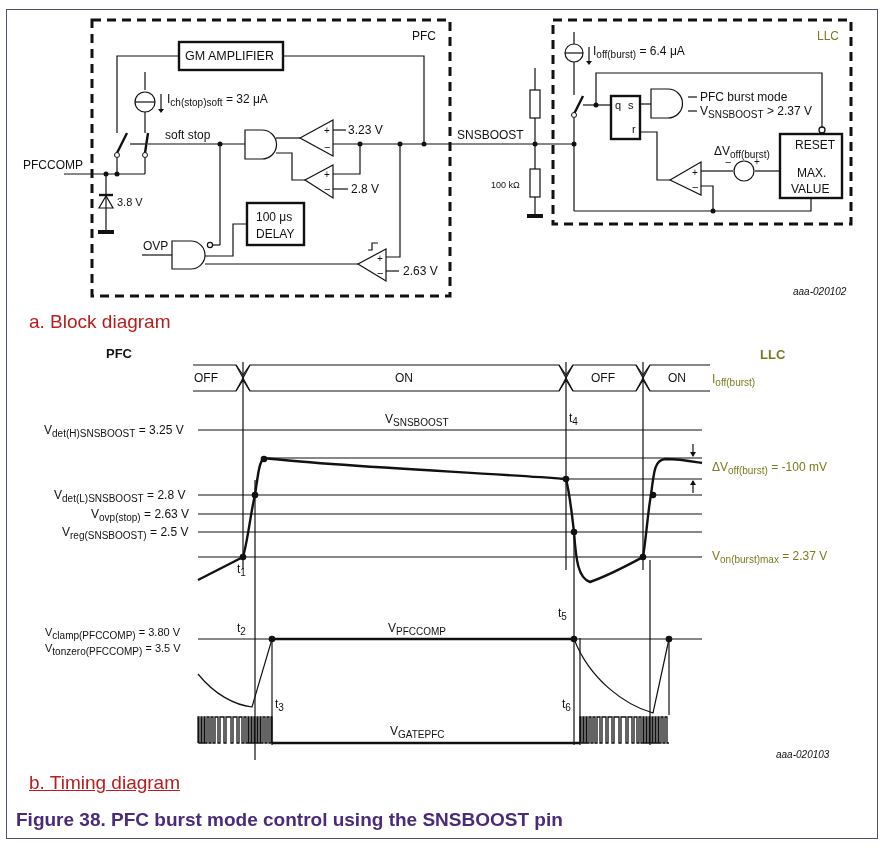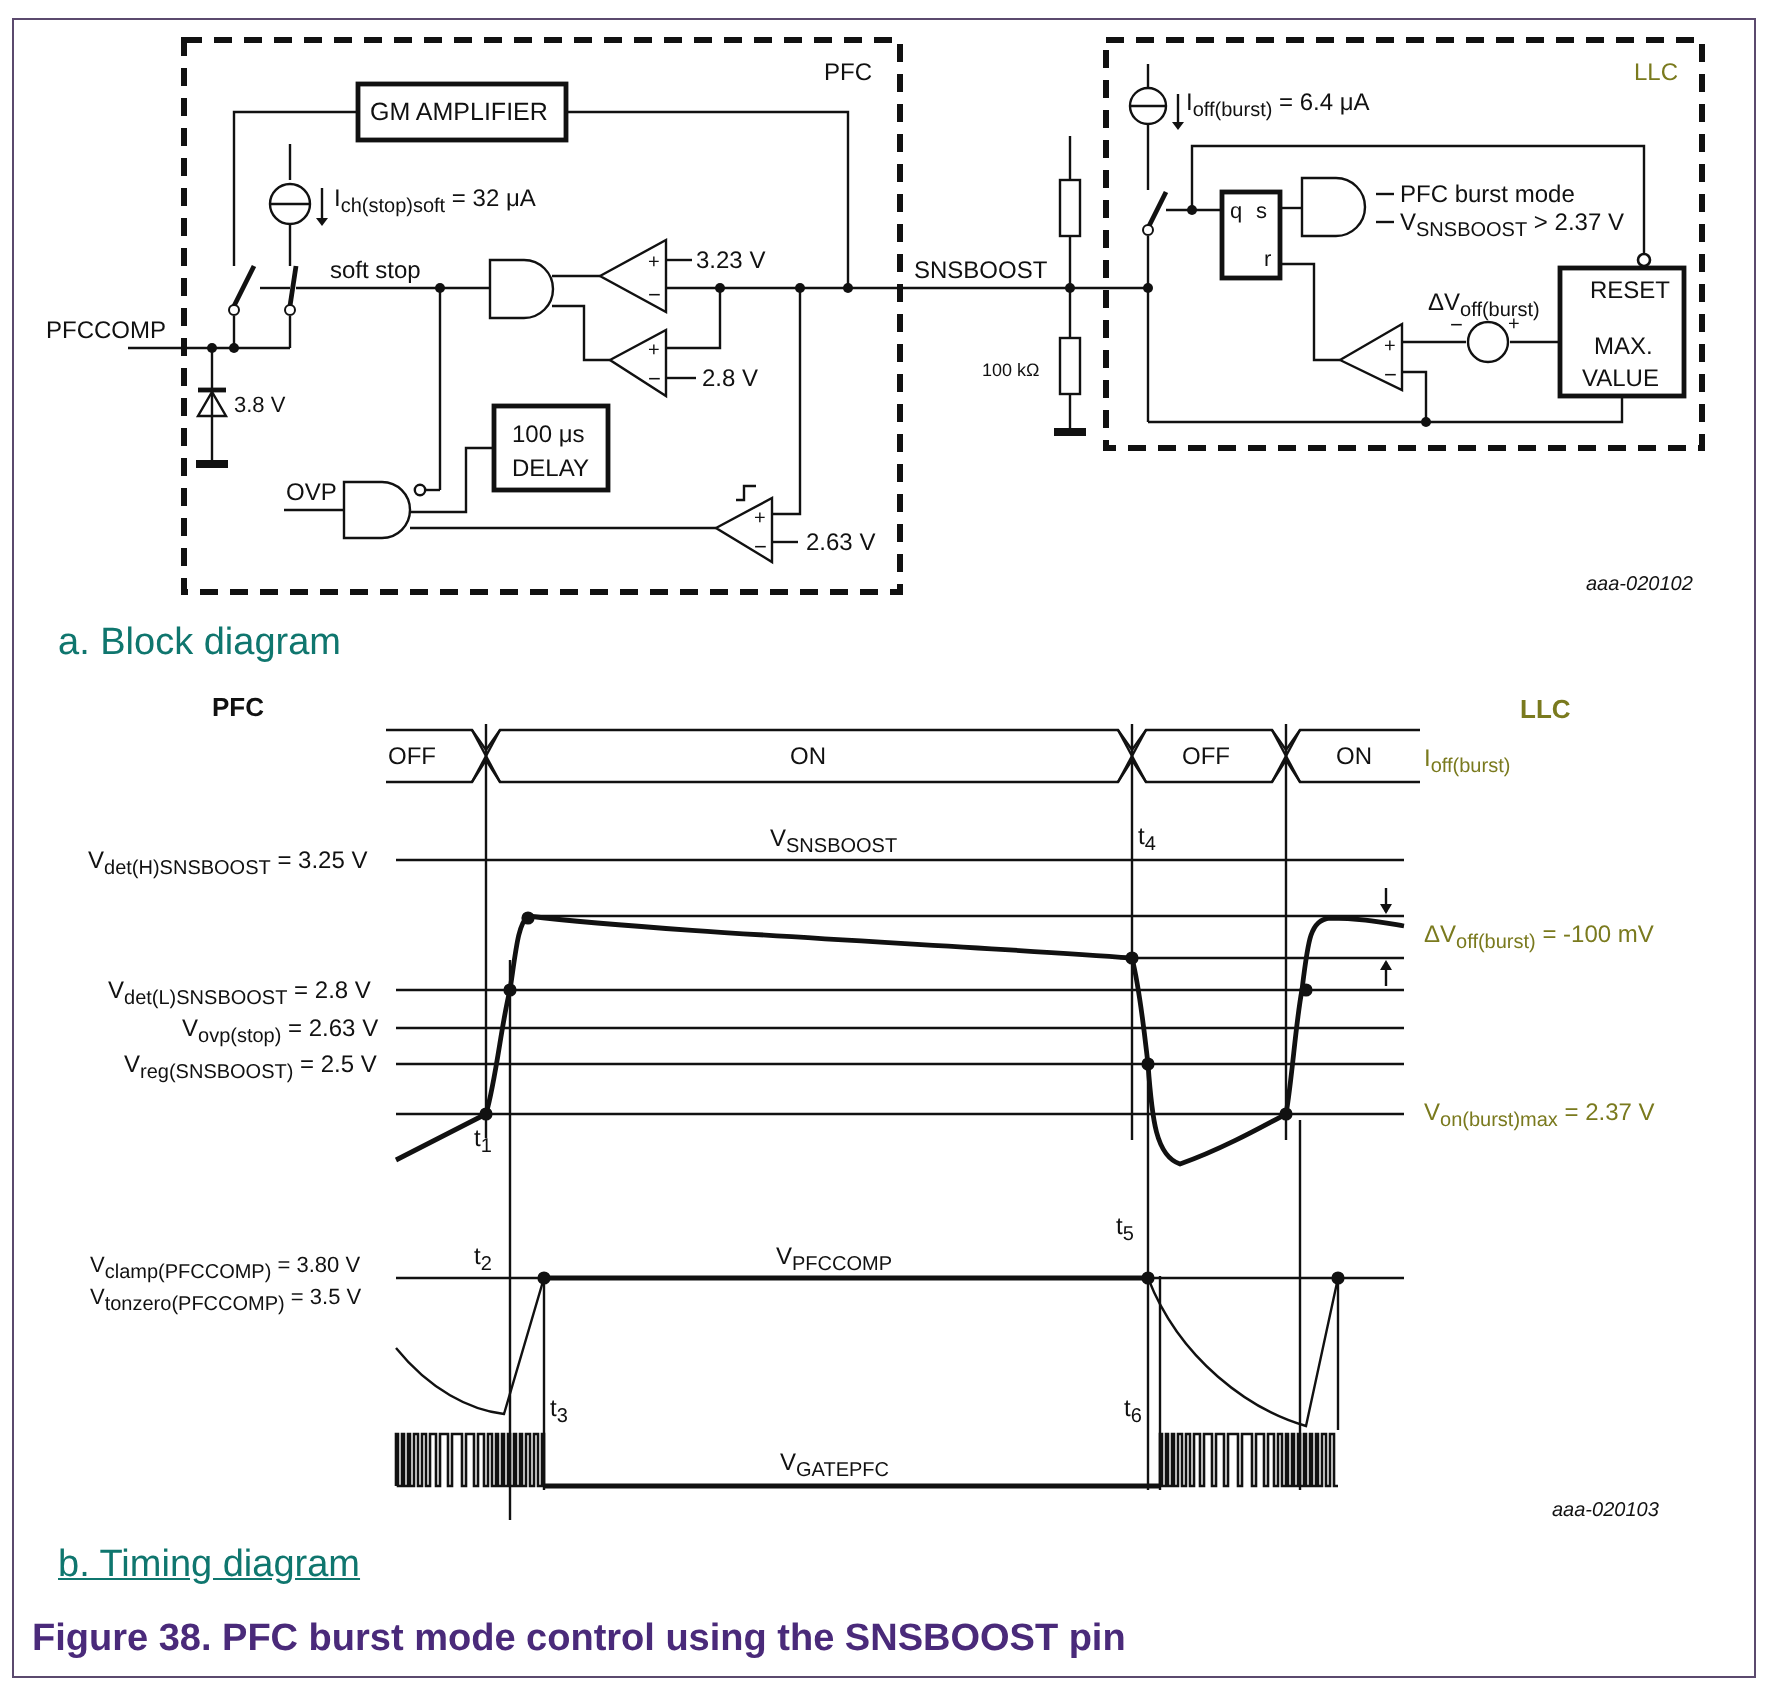--- a/index.html
+++ b/index.html
@@ -7,21 +7,21 @@
   .frame { position: absolute; left: 6px; top: 9px; width: 872px; height: 830px; border: 1px solid #5b4a6e; box-sizing: border-box; }
   svg { position: absolute; left: 0; top: 0; }
   svg text { font-family: "Liberation Sans", sans-serif; fill: #111; }
   .olive { fill: #7a7a1e !important; }
   .wire { stroke: #111; stroke-width: 1.2; fill: none; }
   .thick { stroke: #111; stroke-width: 2.4; fill: none; }
   .dash { stroke: #111; stroke-width: 3; fill: none; stroke-dasharray: 9 6; }
   .dot { fill: #111; }
   .sub { font-size: 10px; }
   .caption { position: absolute; left: 16px; top: 809px; font-size: 19px; font-weight: bold; color: #4a2a7a; }
-  .part-label { position: absolute; font-size: 19px; color: #0f766e; }
+  .part-label { position: absolute; font-size: 19px; color: #b91c1c; }
   .code { font-size: 10px; font-style: italic; }
 </style>
 </head>
 <body>
 
 <div class="frame"></div>
 
 <svg width="886" height="849" viewBox="0 0 886 849">
 
   <g>

